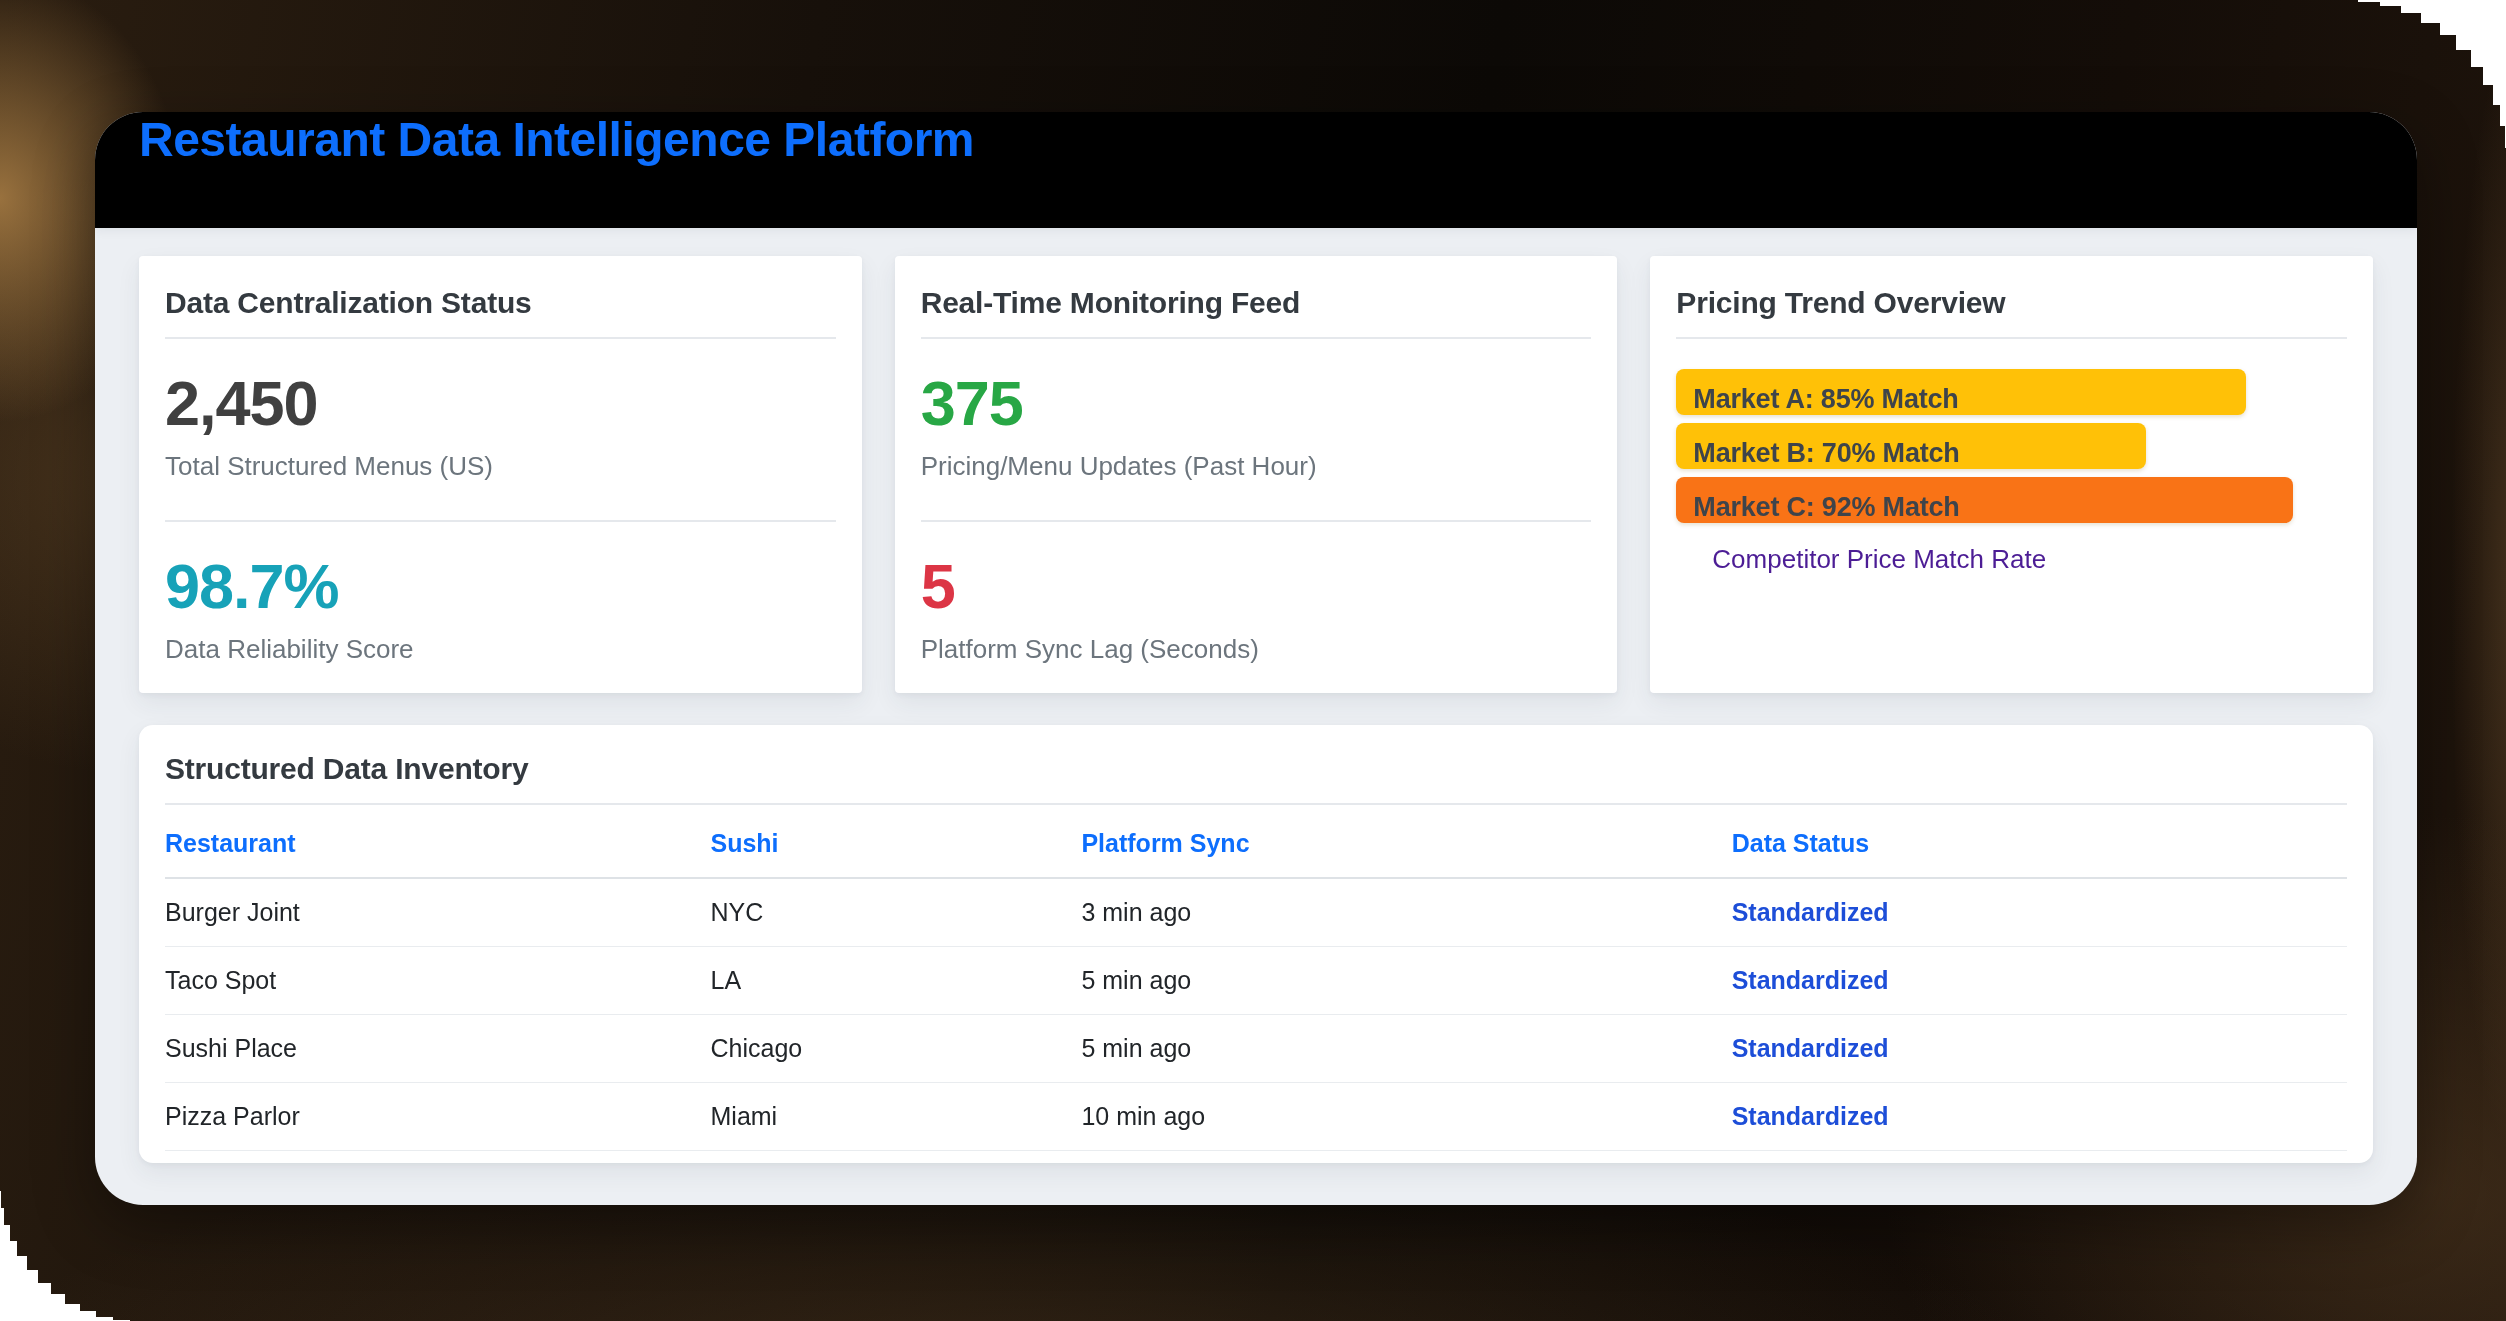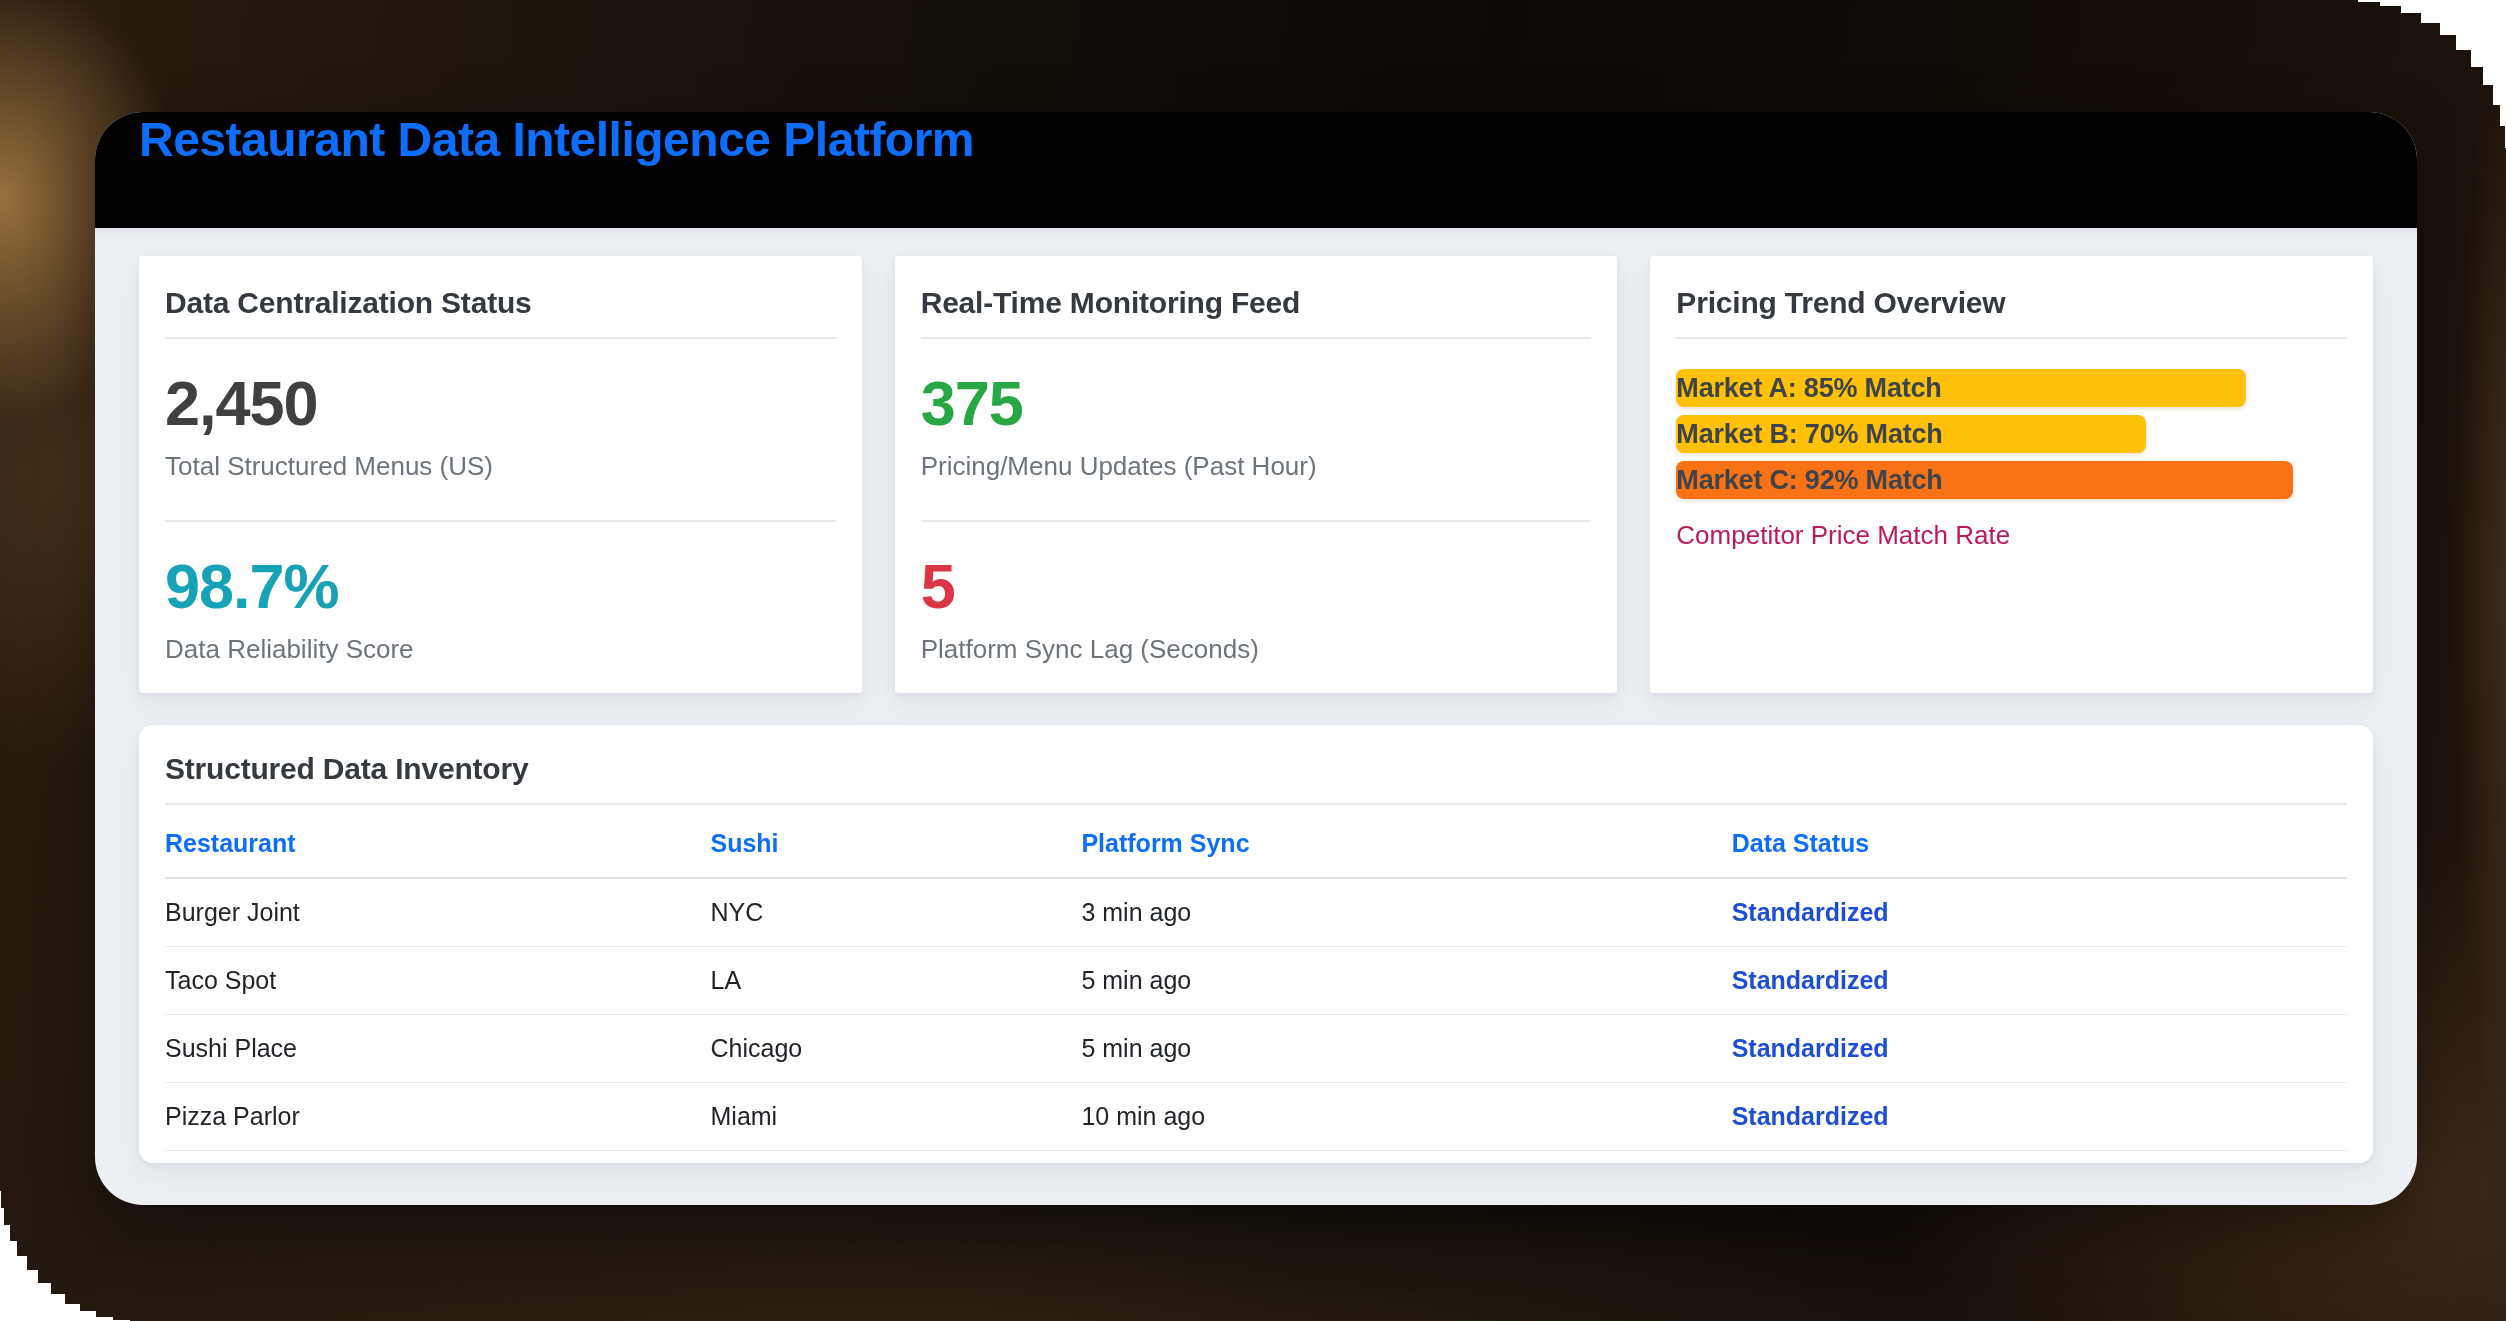--- a/index.html
+++ b/index.html
@@ -61,29 +61,30 @@
     padding: 30px 26px 28px;
     box-shadow: 0 10px 24px rgba(40,50,70,.07), 0 2px 5px rgba(40,50,70,.05);
   }
   .card-title { font-size: 30px; font-weight: 700; color: #343a40; letter-spacing: -0.2px; }
   .hr { border: 0; height: 2px; background: #e5e8ec; margin-top: 17px; }
   .metric-value { font-size: 63px; font-weight: 700; line-height: 1.06; margin-top: 31px; letter-spacing: -1px; }
   .metric-label { font-size: 26px; color: #6c757d; margin-top: 14px; }
   .hr.mid { margin-top: 38px; }
   .bars { margin-top: 30px; }
   .match-bar {
-    height: 38px; border-radius: 8px;
+    height: 46px; border-radius: 8px;
     background: #ffc107;
-    display: flex; align-items: center;
+    display: flex; align-items: flex-end;
+    padding-left: 17px;
     margin-bottom: 8px;
     box-shadow: 0 2px 4px rgba(120,90,0,.18);
     white-space: nowrap; overflow: visible;
   }
   .bar-label { font-size: 27px; font-weight: 700; color: #3e444b; letter-spacing: -0.2px; }
-  .chart-caption { font-size: 26px; color: #be185d; margin-top: 21px; }
+  .chart-caption { font-size: 26px; color: #4c1d95; margin-top: 21px; margin-left: 36px; }
   .table-card {
     margin-top: 32px;
     background: #ffffff;
     border-radius: 14px;
     padding: 27px 26px 12px;
     box-shadow: 0 10px 24px rgba(40,50,70,.07), 0 2px 5px rgba(40,50,70,.05);
   }
   table { width: 100%; border-collapse: collapse; table-layout: fixed; margin-top: 0; }
   th {
     text-align: left; font-size: 25px; font-weight: 700; color: #0d6efd;

